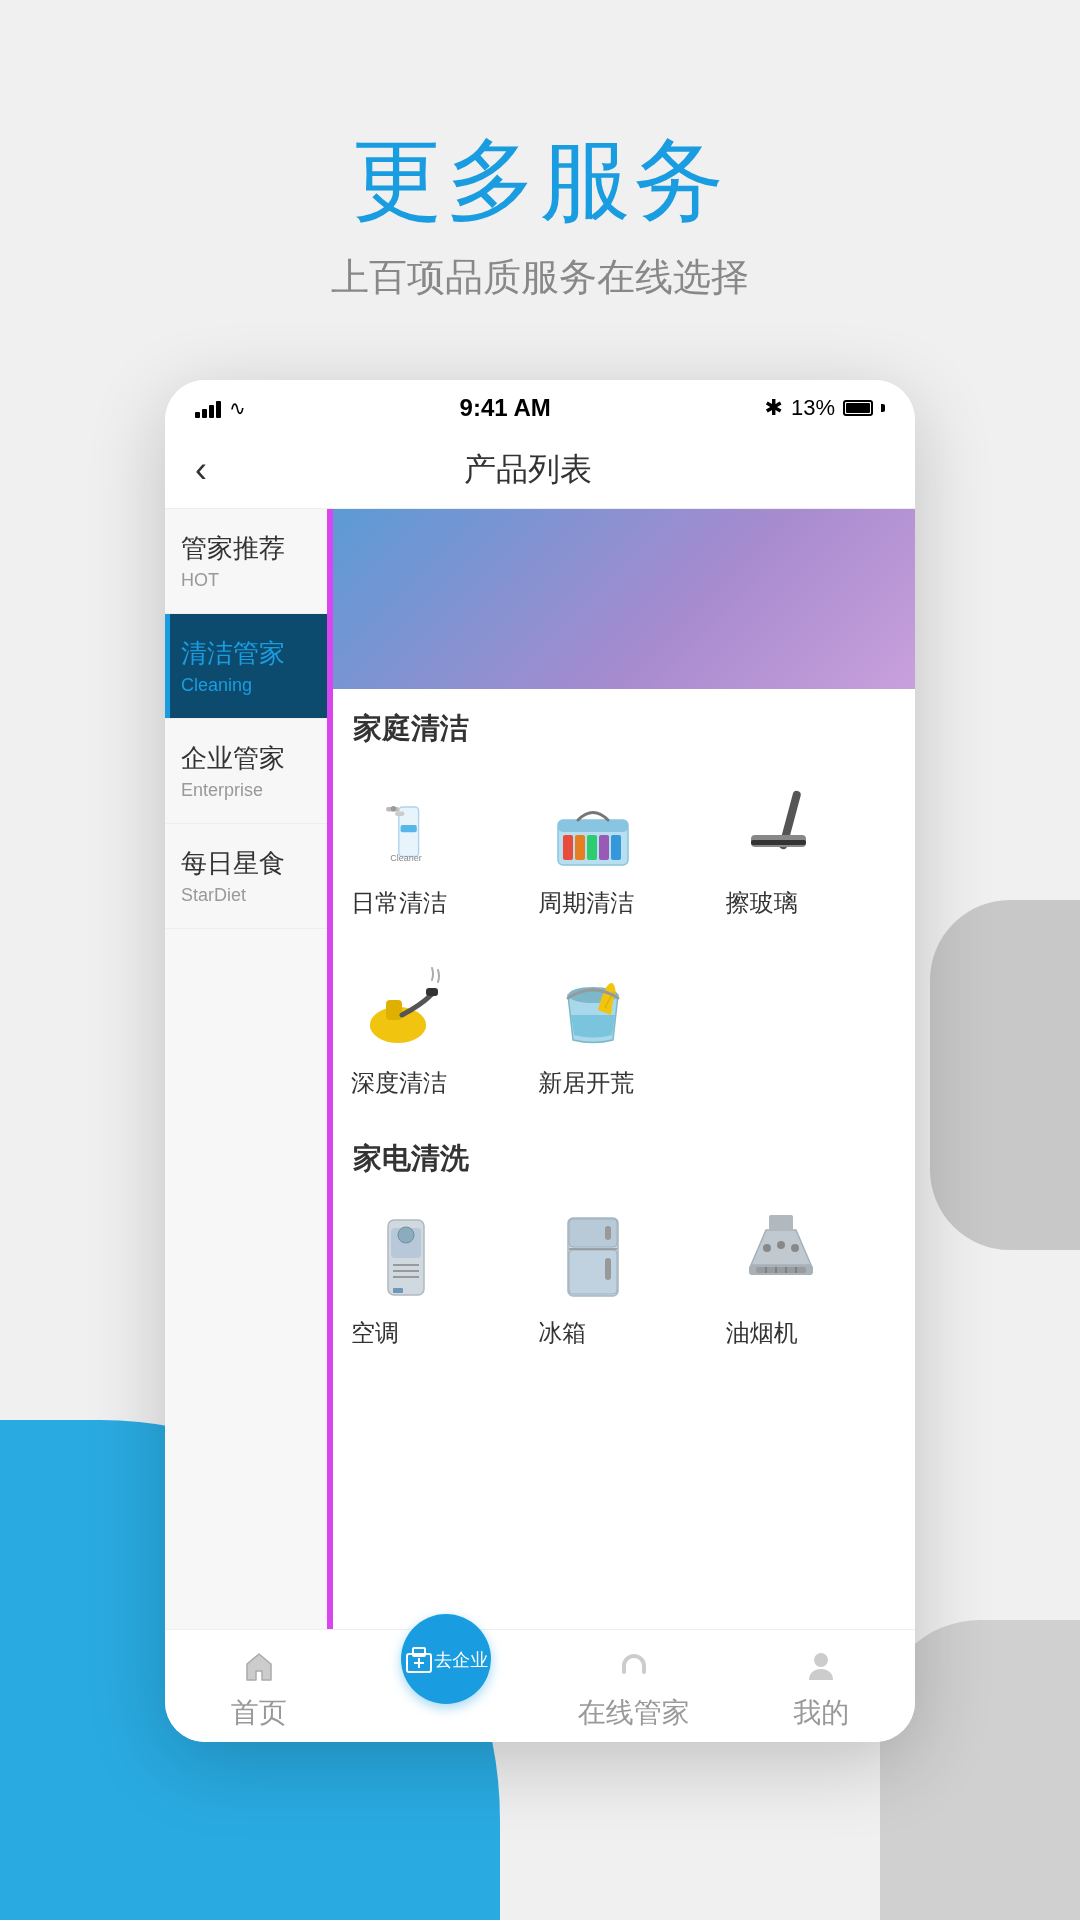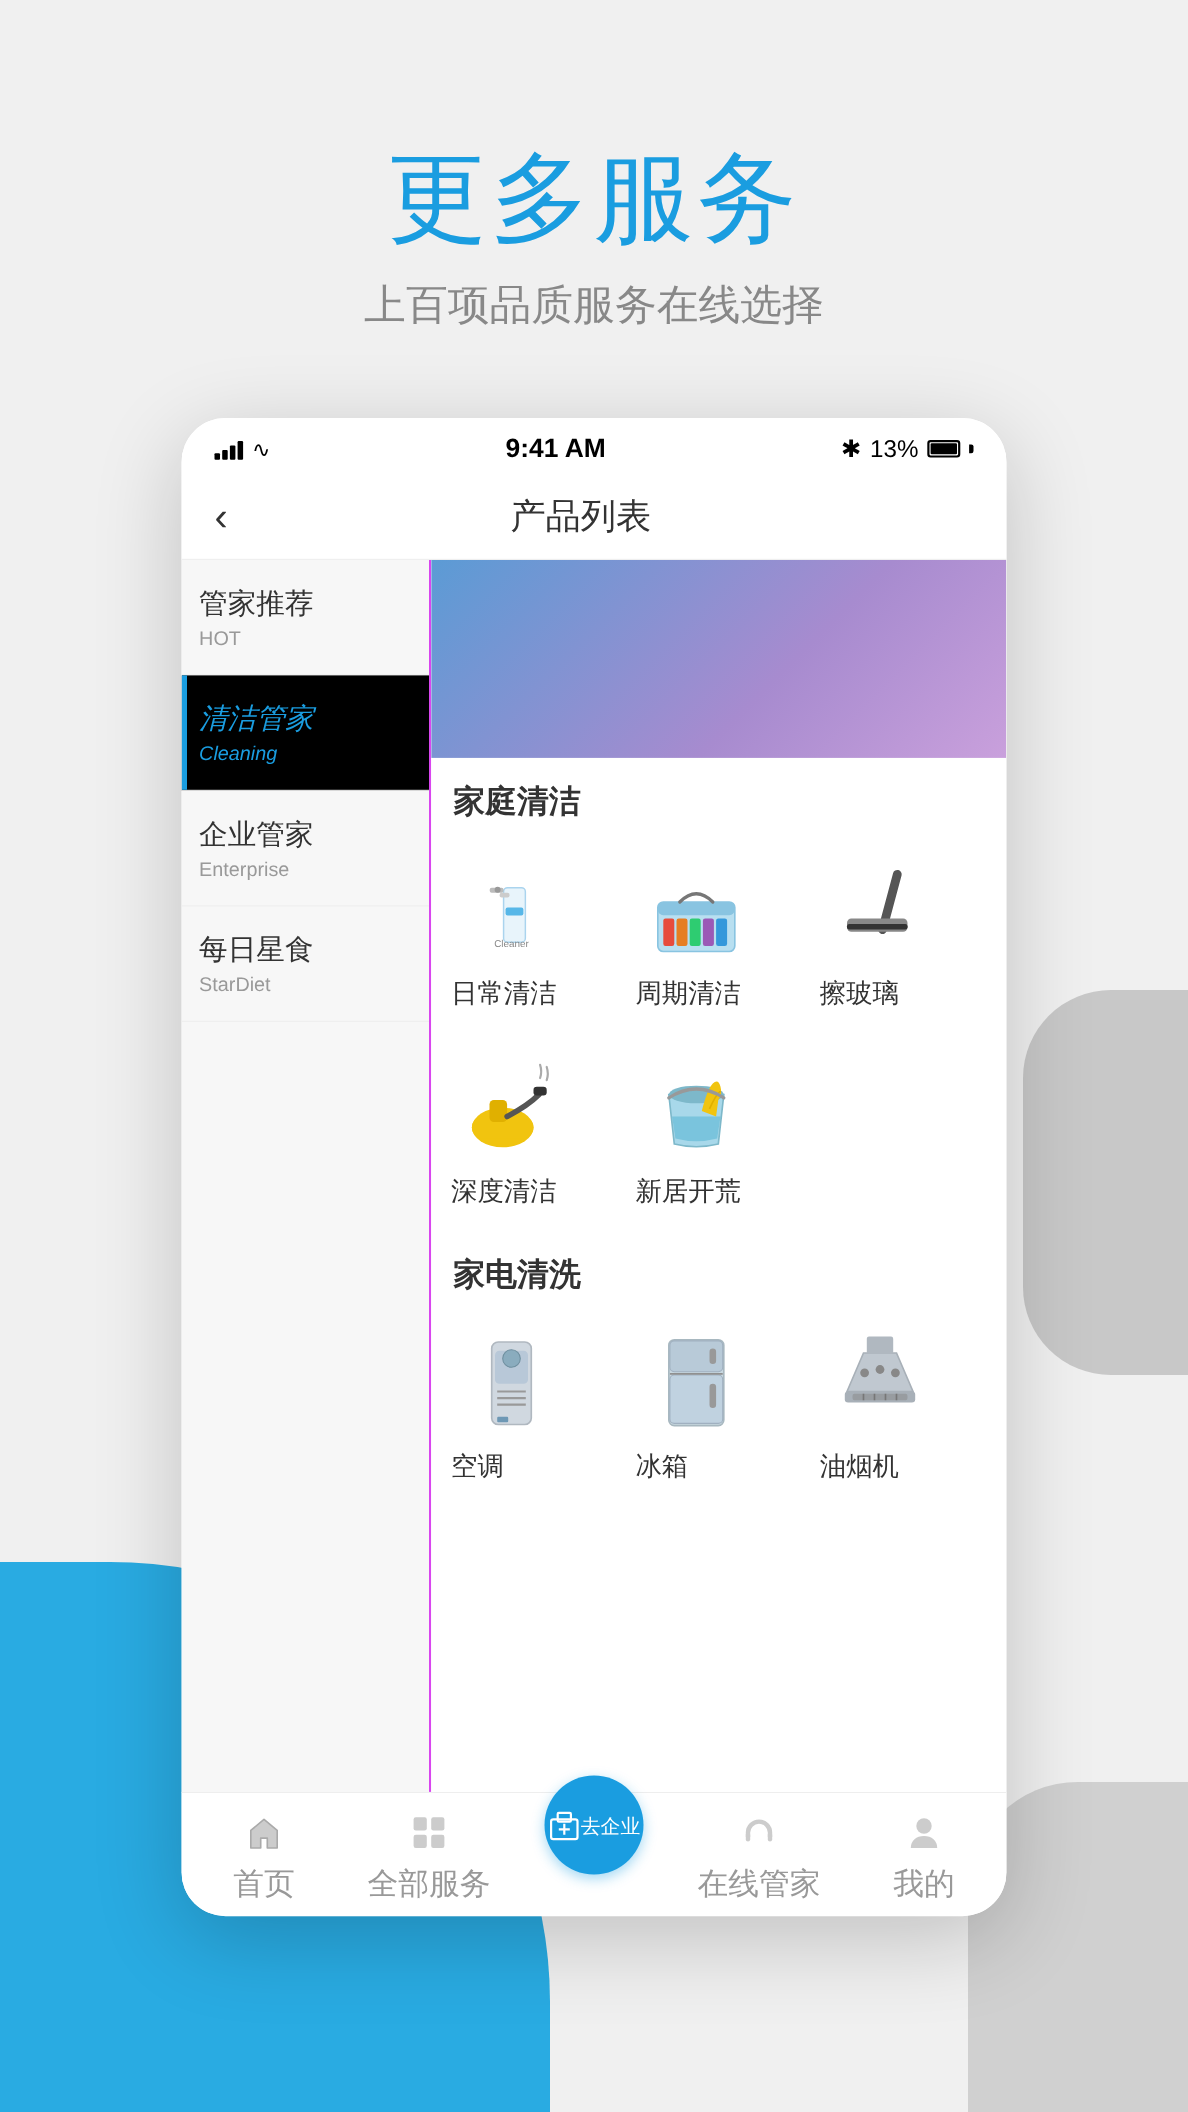--- a/index.html
+++ b/index.html
@@ -131,34 +131,33 @@
 
     
     .content-area {
       display: flex;
       height: 1120px;
       overflow: hidden;
     }
 
     
     .sidebar {
-      width: 227px;
+      width: 168px;
       background: #f7f7f7;
-      border-right: 2px solid #d946ef;
+      border-right: 6px solid #d946ef;
       flex-shrink: 0;
     }
     .sidebar-item {
       padding: 22px 16px;
       border-bottom: 1px solid #eee;
       cursor: pointer;
       position: relative;
     }
     .sidebar-item.active {
-      background: #000000;
-      font-style: italic;
+      background: #0c4a6e;
     }
     .sidebar-item.active::before {
       content: '';
       position: absolute;
       left: 0; top: 0; bottom: 0;
       width: 5px;
       background: #1a9de0;
     }
     .sidebar-item-main {
       font-size: 26px;
@@ -566,31 +565,20 @@
 
     <div class="tab-item">
       <div class="tab-icon">
         <svg width="36" height="36" viewBox="0 0 36 36">
           <path d="M18 6L6 16v16h9v-9h6v9h9V16z" fill="#ccc" stroke="#aaa" stroke-width="1.5" stroke-linejoin="round"></path>
         </svg>
       </div>
       <span class="tab-label">首页</span>
     </div>
 
-    <div class="tab-item">
-      <div class="tab-icon">
-        <svg width="36" height="36" viewBox="0 0 36 36">
-          <rect x="4" y="4" width="12" height="12" rx="2" fill="#ccc"></rect>
-          <rect x="20" y="4" width="12" height="12" rx="2" fill="#ccc"></rect>
-          <rect x="4" y="20" width="12" height="12" rx="2" fill="#ccc"></rect>
-          <rect x="20" y="20" width="12" height="12" rx="2" fill="#ccc"></rect>
-        </svg>
-      </div>
-      <span class="tab-label">全部服务</span>
-    </div>
 
     <div class="tab-item" style="position:relative">
       <div class="tab-center">
         <svg width="30" height="30" viewBox="0 0 30 30">
           <rect x="3" y="10" width="24" height="18" rx="2" fill="none" stroke="white" stroke-width="2"></rect>
           <rect x="9" y="4" width="12" height="8" rx="1" fill="none" stroke="white" stroke-width="2"></rect>
           <line x1="15" y1="14" x2="15" y2="24" stroke="white" stroke-width="2"></line>
           <line x1="10" y1="19" x2="20" y2="19" stroke="white" stroke-width="2"></line>
         </svg>
         <span class="tab-center-label">去企业</span>

